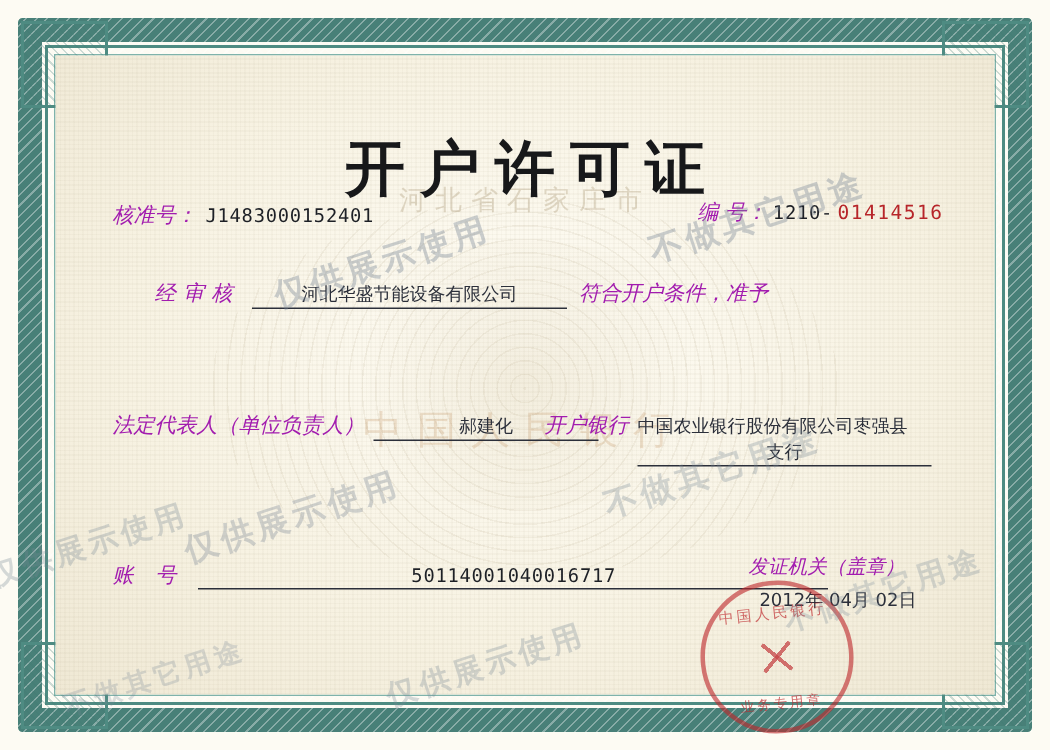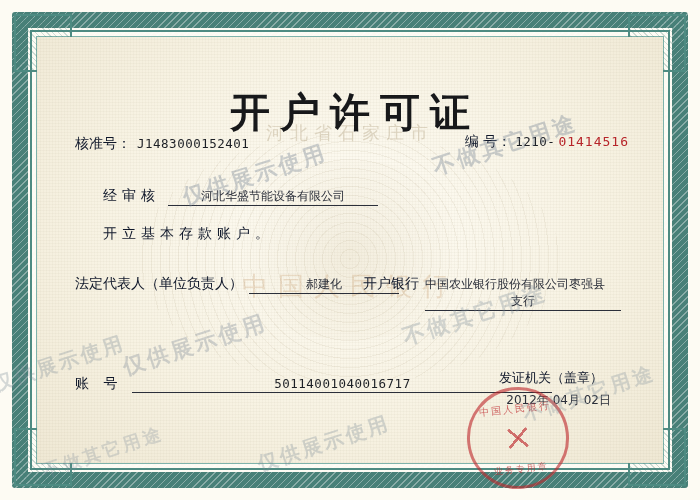--- a/index.html
+++ b/index.html
@@ -157,22 +157,23 @@
     font-weight: bold;
     letter-spacing: 10px;
     color: #17181a;
     text-indent: 10px;
   }
 
   .row { position: absolute; display: flex; align-items: baseline; }
   .lbl {
     font-family: "DejaVu Serif", "Liberation Serif", serif;
     font-size: 14px;
-    color: #0f172a;
-    white-space: nowrap;
+    color: #a21caf;
+    white-space: nowrap;
+    font-style: italic;
   }
   .lbl.sp { letter-spacing: 5px; }
   .val-hand {
     font-family: "DejaVu Sans", sans-serif;
     font-size: 12px;
     color: #2b2f3a;
     white-space: nowrap;
   }
   .val-type {
     font-family: "DejaVu Sans Mono", "Liberation Mono", monospace;
@@ -305,25 +306,23 @@
       <span class="lbl">编 号：</span>
       <span class="val-type" style="margin-left:4px;">1210-</span>
       <span class="val-red" style="margin-left:3px;">01414516</span>
     </div>
 
     <div class="row" id="row-body1">
       <span class="lbl sp">经审核</span>
       <span class="underline u-wide" style="width:210px; margin:0 8px;">
         <span class="val-hand">河北华盛节能设备有限公司</span>
       </span>
-    </div>
-
-    <div class="row" id="row-body2">
-      <span class="lbl sp">开立基本存款账户。</span>
-    </div>
+      <span class="lbl">符合开户条件，准予</span>
+    </div>
+
 
     <div class="row" id="row-legal">
       <span class="lbl">法定代表人（单位负责人）</span>
       <span class="underline" style="width:150px; margin-left:6px;">
         <span class="val-hand">郝建化</span>
       </span>
     </div>
 
     <div class="row" id="row-bank">
       <span class="lbl">开户银行</span>

